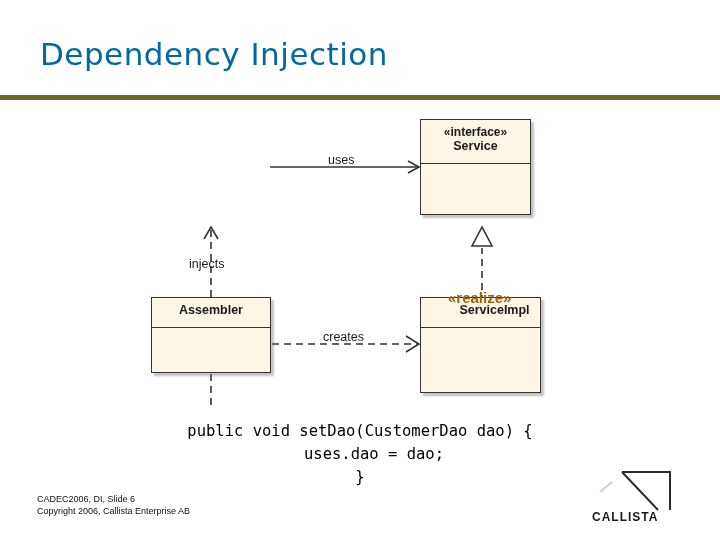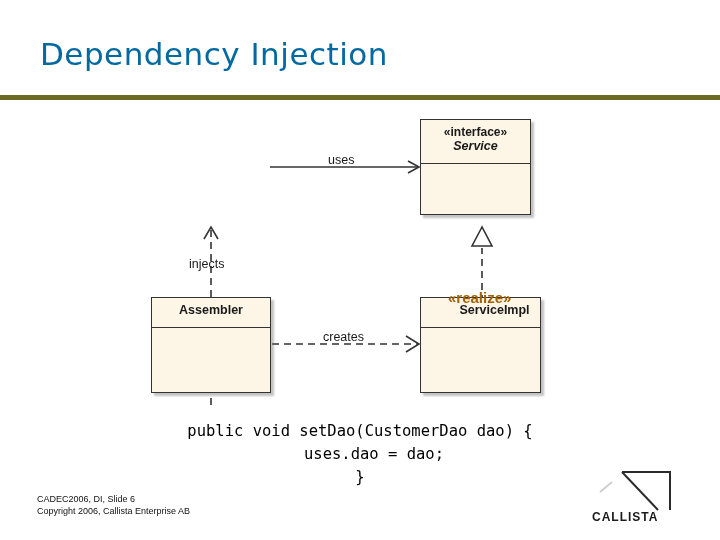--- a/index.html
+++ b/index.html
@@ -64,21 +64,20 @@
   }
   .uml-head .stereo {
     display: block;
     font-weight: bold;
     font-size: 12px;
   }
   .uml-head .nm {
     display: block;
   }
   .uml-head .nm.italic {
-    font-style: italic;
   }
   .edge-label {
     position: absolute;
     font-family: "Liberation Sans", sans-serif;
     font-size: 12.5px;
     color: #1a1a1a;
     white-space: nowrap;
   }
   .stereo-label {
     position: absolute;
@@ -160,21 +159,21 @@
   </svg>
 
 
   <div class="uml-box" style="left:420px; top:14px; width:111px; height:96px;">
     <div class="uml-head" style="height:44px;">
       <span class="stereo">«interface»</span>
       <span class="nm italic">Service</span>
     </div>
   </div>
 
-  <div class="uml-box" style="left:151px; top:192px; width:120px; height:96px;">
+  <div class="uml-box" style="left:151px; top:192px; width:120px; height:76px;">
     <div class="uml-head" style="height:30px;">
       <span class="nm">Assembler</span>
     </div>
   </div>
 
   <div class="uml-box" style="left:420px; top:192px; width:121px; height:96px;">
     <div class="uml-head" style="height:30px;padding-left:28px;">
       <span class="nm">ServiceImpl</span>
     </div>
   </div>

